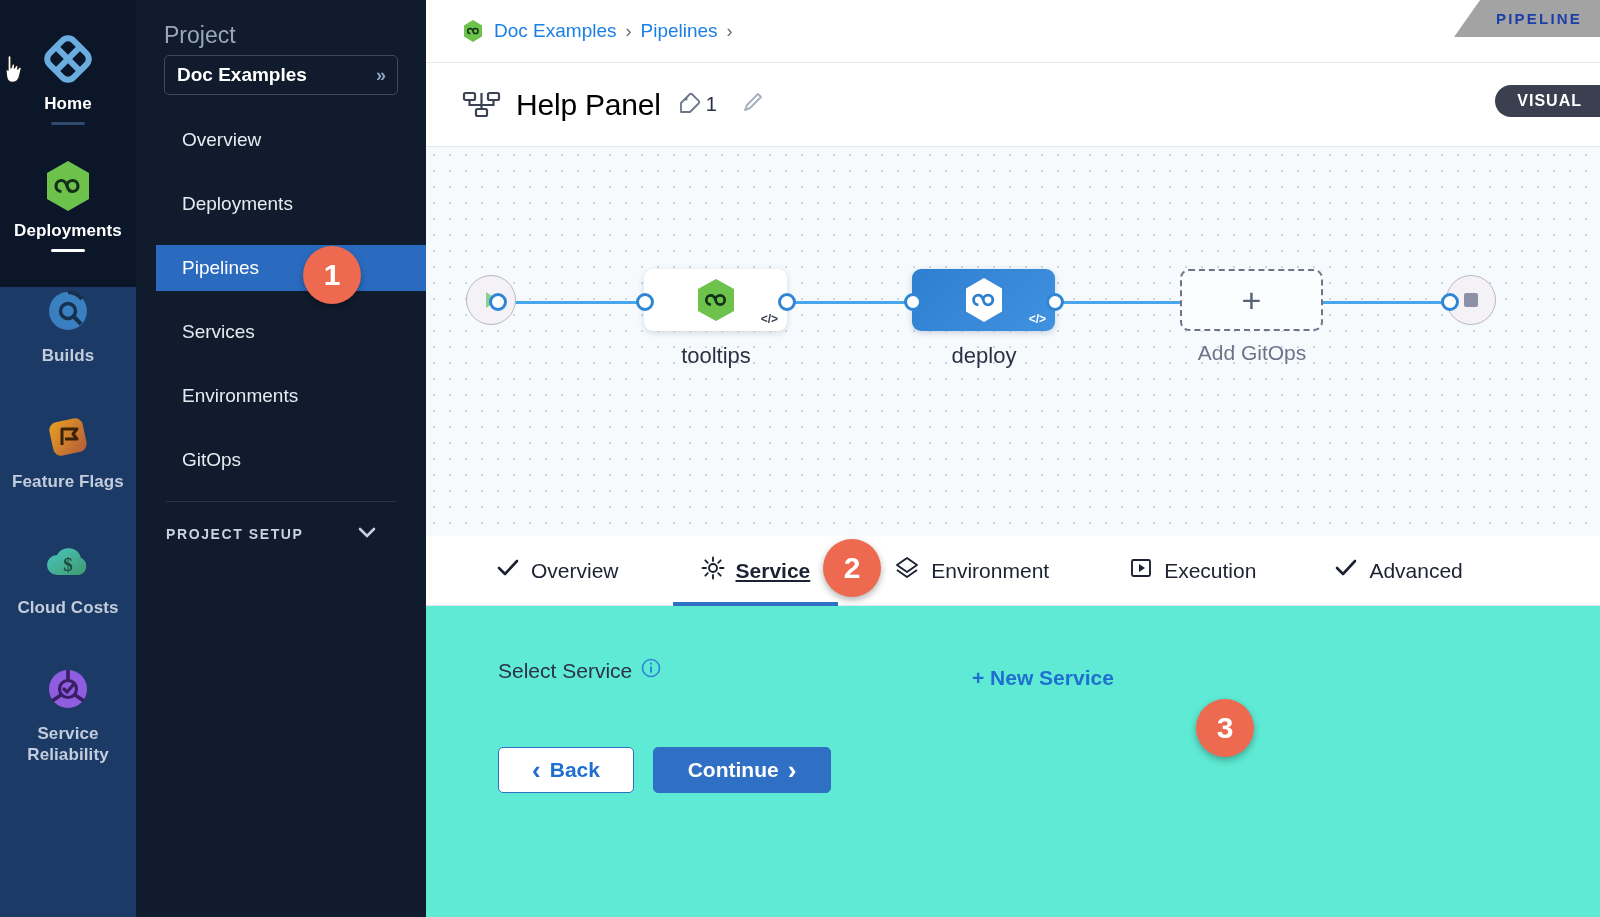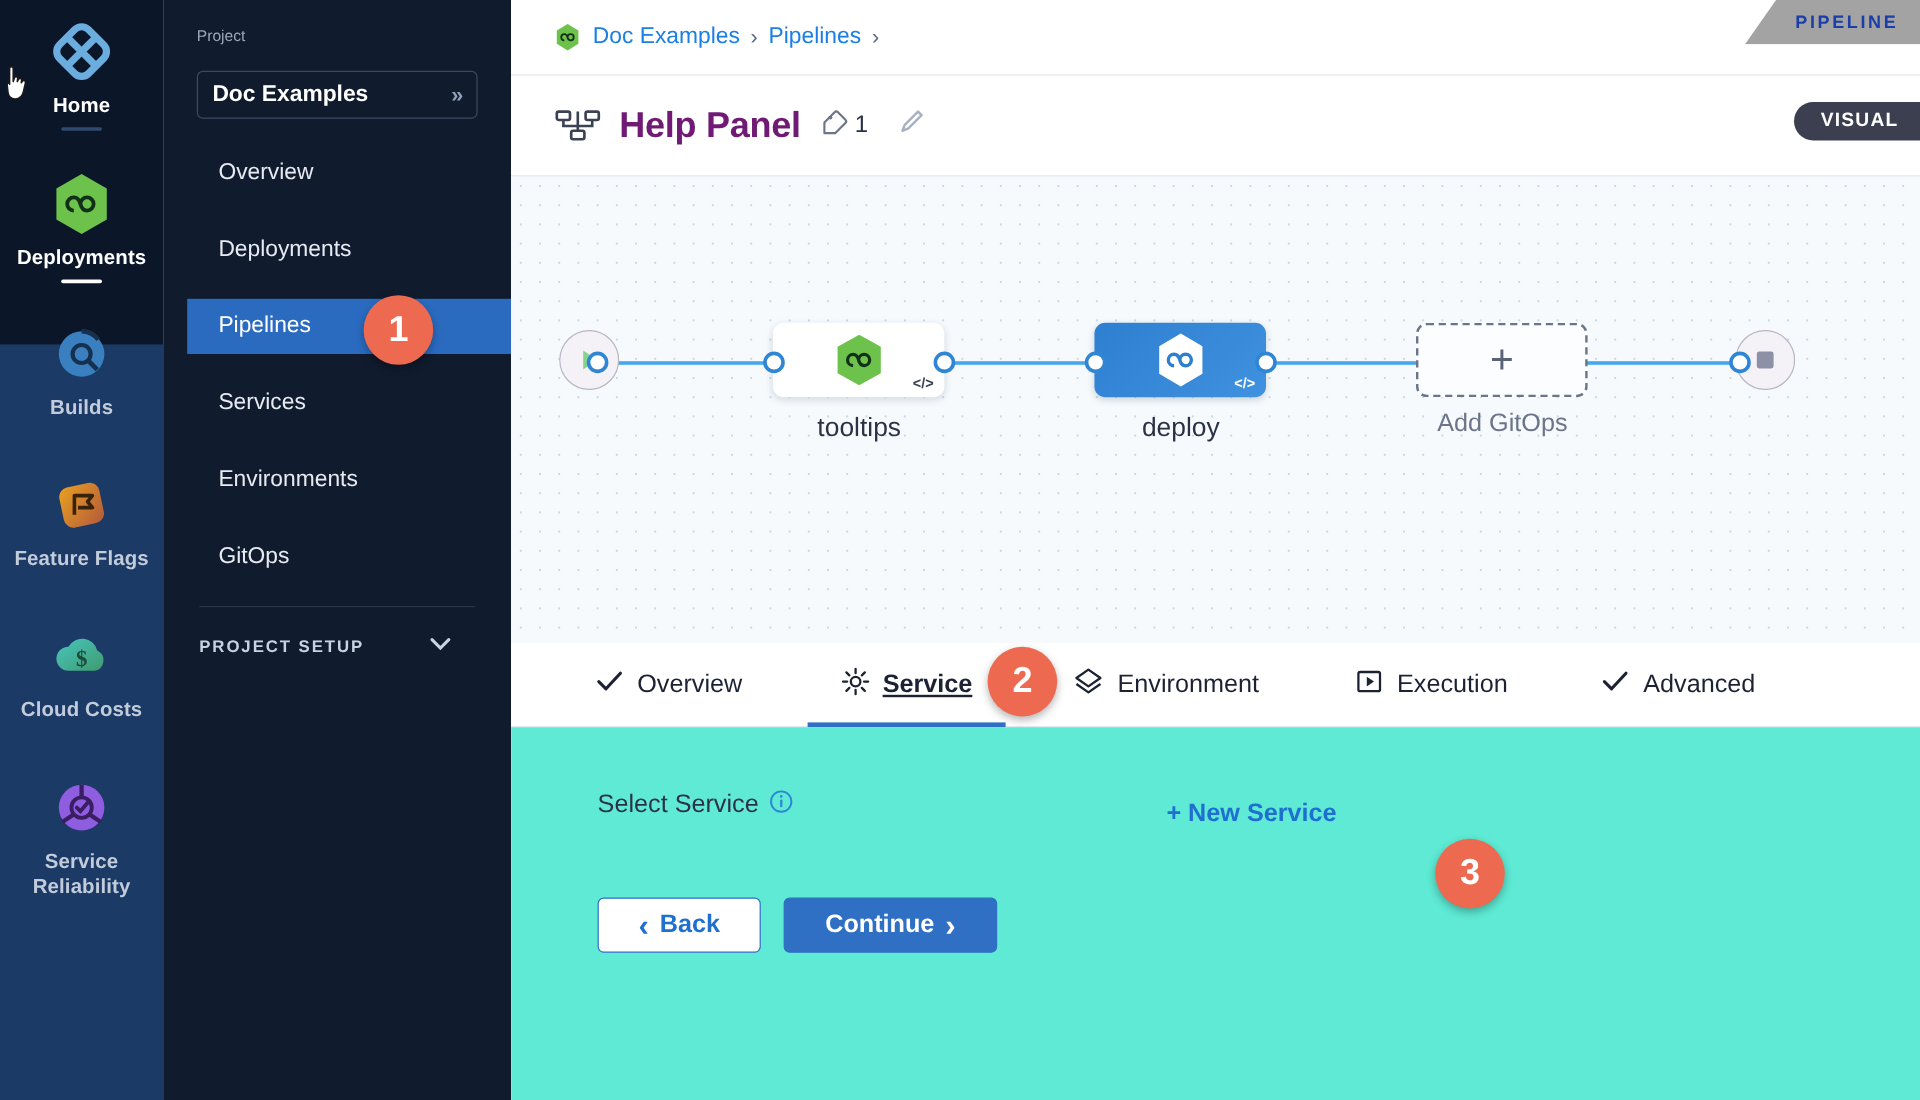--- a/index.html
+++ b/index.html
@@ -45,21 +45,21 @@
     position: absolute; left: 2px; top: 54px; width: 24px; height: 32px; z-index: 30;
   }
 
   
   .psidebar {
     width: 290px; flex: 0 0 290px; height: 917px;
     background: #101b2e;
     padding-top: 22px;
     position: relative;
   }
-  .proj-label { color:#9aa7ba; font-size: 13px; padding-left: 28px; margin-bottom: 22px; }
+  .proj-label { color:#9aa7ba; font-size: 23px; padding-left: 28px; margin-bottom: 6px; }
   .proj-box {
     margin: 0 28px 0 28px;
     height: 40px;
     border: 1px solid #3c4a61;
     border-radius: 5px;
     display: flex; align-items: center; justify-content: space-between;
     padding: 0 10px 0 12px;
     cursor: pointer;
   }
   .proj-name { color:#fff; font-size: 19px; font-weight: bold; }
@@ -102,21 +102,21 @@
     clip-path: polygon(26px 0, 100% 0, 100% 100%, 0 100%);
   }
 
   .titlebar {
     height: 84px; flex: 0 0 84px;
     border-top: 1px solid #e3e7ee;
     display:flex; align-items:center; padding-left: 36px;
     background:#fff; position:relative;
   }
   .title-ico { width: 40px; height: 34px; margin-right: 14px; }
-  .page-title { font-size: 30px; font-weight: bold; color:#701a75; letter-spacing:-.2px;}
+  .page-title { font-size: 30px; font-weight: normal; color:#000000; letter-spacing:-.2px;}
   .tag-wrap { display:flex; align-items:center; margin-left: 17px; gap: 4px; cursor:pointer;}
   .tag-count { font-size: 20px; color:#2a3045; }
   .edit-ico { margin-left: 22px; cursor:pointer; }
   .visual-badge {
     position:absolute; right: 0; top: 22px;
     background:#3b3f50; color:#fff;
     font-size: 16px; font-weight: bold; letter-spacing: 1px;
     padding: 7px 18px 7px 22px;
     border-radius: 18px 0 0 18px;
   }
@@ -223,21 +223,21 @@
   }
 </style>
 </head>
 <body>
 
 <div id="app">
 
   <div class="rail">
     <div class="rail-lower"></div>
 
-    <div class="rail-item" style="padding-top:16px;">
+    <div class="rail-item" style="padding-top:16px;margin-top:16px;">
       <div class="rail-ico">
         <svg width="50" height="50" viewBox="0 0 50 50">
           <g transform="translate(25,25) rotate(45)">
             <rect x="-17" y="-17" width="34" height="34" rx="8" fill="none" stroke="#6aadde" stroke-width="6"></rect>
             <line x1="-17" y1="0" x2="17" y2="0" stroke="#6aadde" stroke-width="6"></line>
             <line x1="0" y1="-17" x2="0" y2="17" stroke="#6aadde" stroke-width="6"></line>
           </g>
         </svg>
       </div>
       <div class="rail-label">Home</div>

